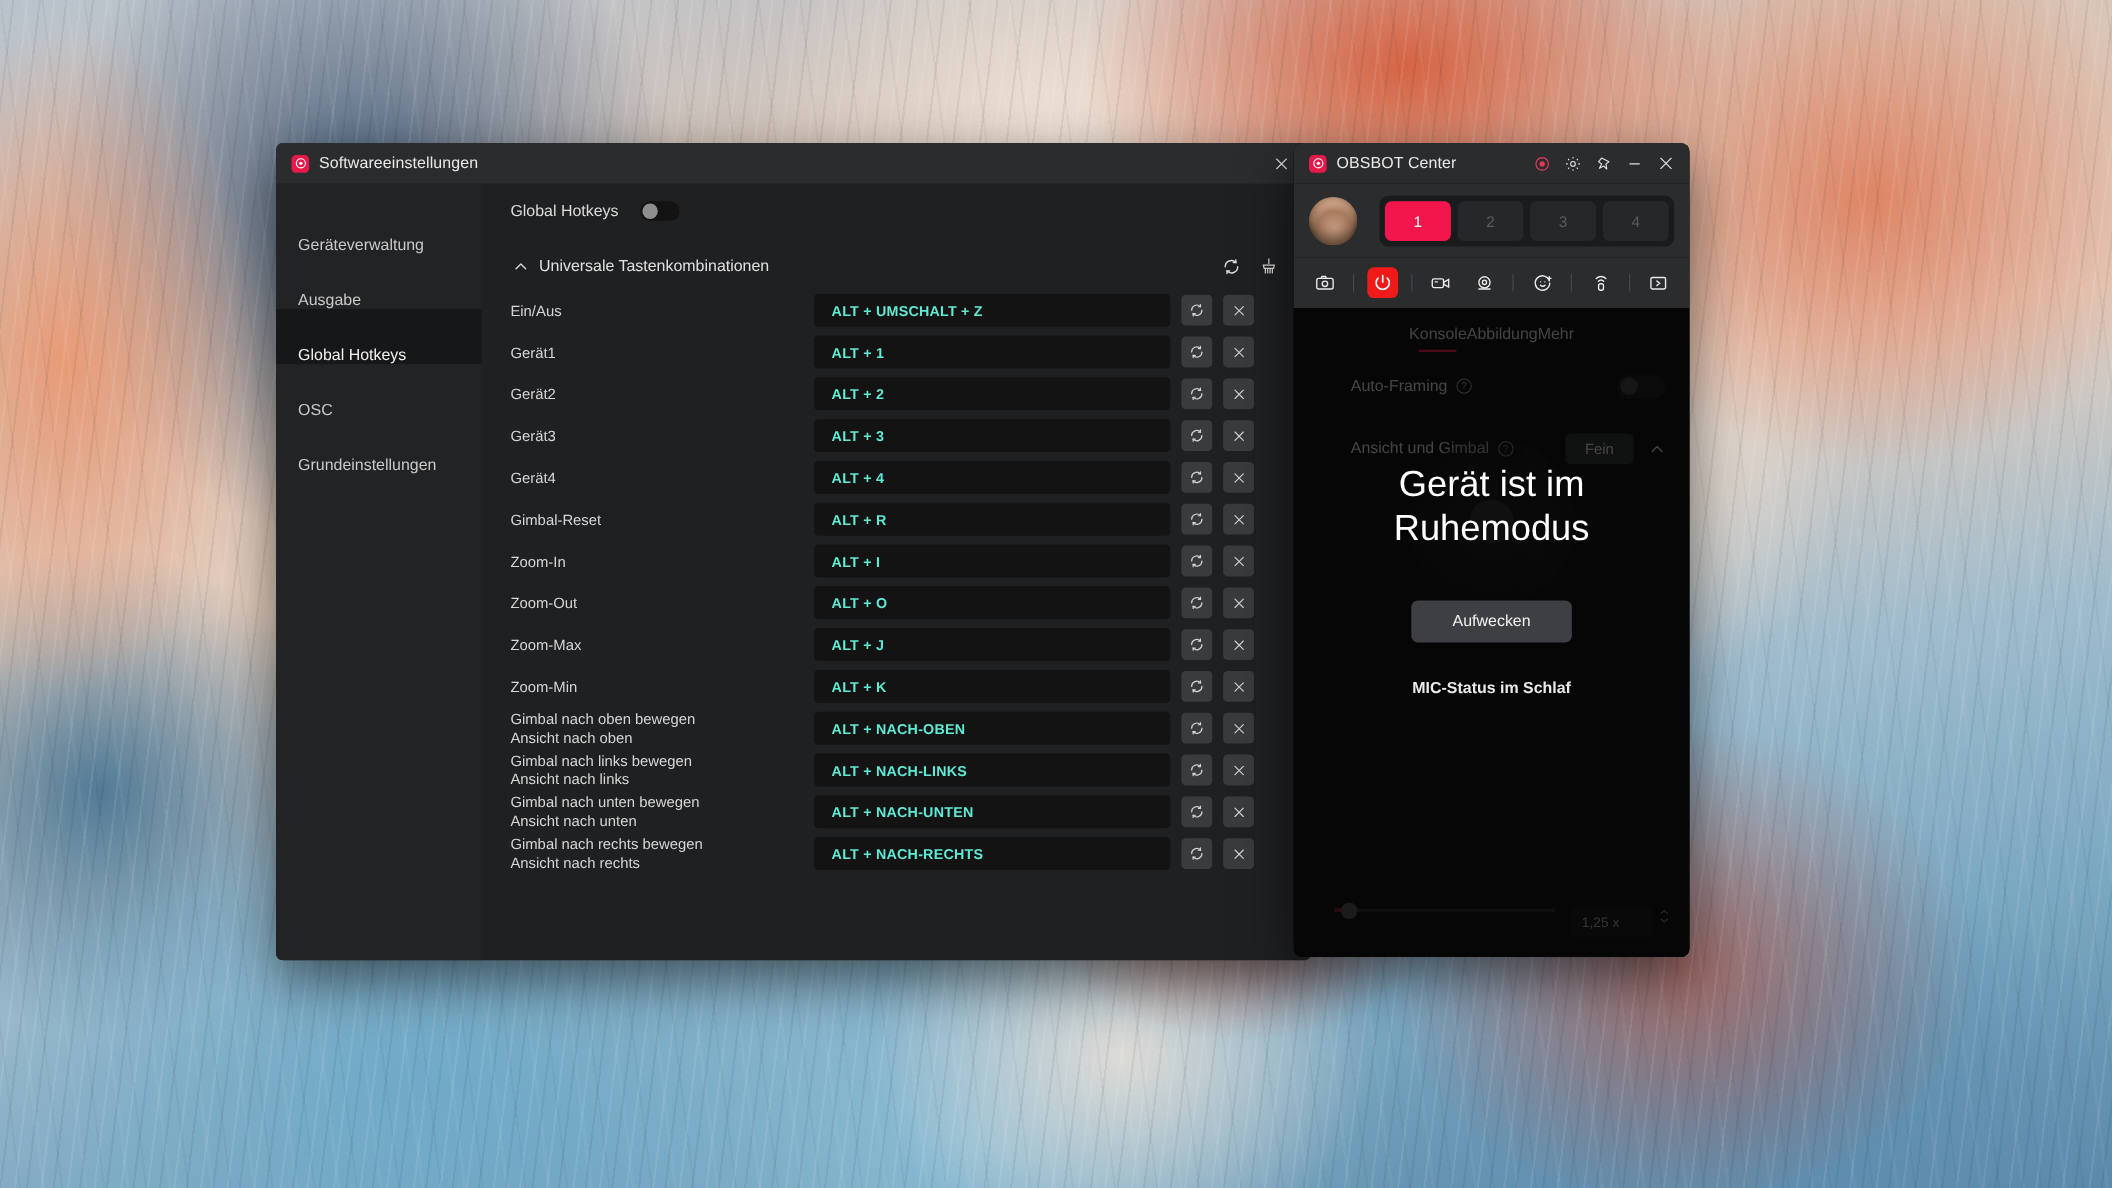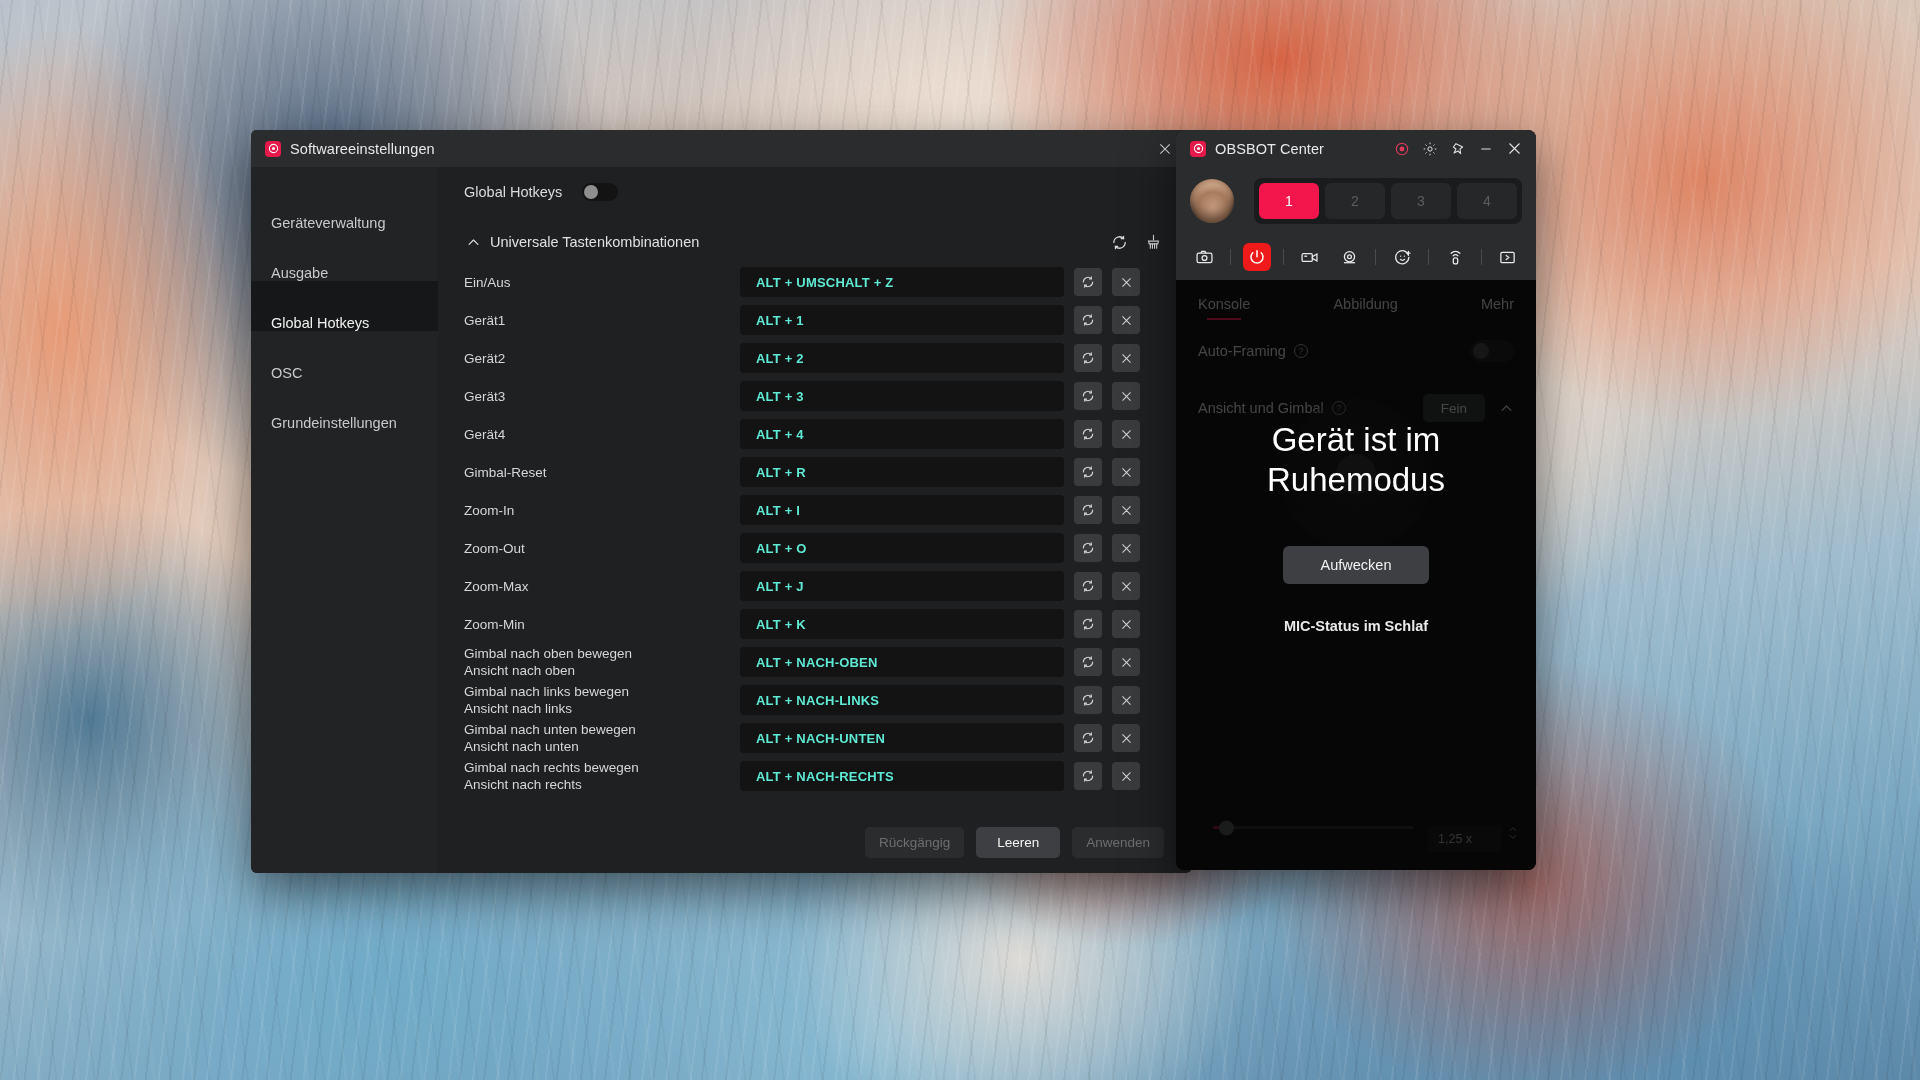--- a/index.html
+++ b/index.html
@@ -200,29 +200,29 @@
     width: 28px; height: 28px; border-radius: 6px; display: flex;
     align-items: center; justify-content: center; color: #eaeaea; cursor: pointer;
   }
   .tb-ico.on { background: #f01a1a; }
   .tb-sep { width: 1px; height: 16px; background: #4a4b4d; }
 
   .ob-body { flex: 1; position: relative; background: #060606; min-height: 0; }
   .dim { opacity: .30; }
 
   .ob-tabs {
-    display: flex; justify-content: space-between; padding: 16px 22px 0 22px;
+    display: flex; justify-content: center; padding: 16px 22px 0 22px;
   }
   .ob-tab { color: #cfcfcf; font-size: 14.5px; cursor: pointer; padding-bottom: 8px; position: relative; }
   .ob-tab.active::after {
     content: ""; position: absolute; left: 50%; transform: translateX(-50%);
     bottom: 0; width: 34px; height: 2px; background: #f3164c;
   }
   .ob-srow {
-    display: flex; align-items: center; padding: 0 22px; margin-top: 20px;
+    display: flex; align-items: center; padding: 0 22px; margin-top: 20px; margin-left: 30px;
   }
   .ob-slabel { color: #d4d4d4; font-size: 14.5px; }
   .q-ico {
     width: 14px; height: 14px; border-radius: 50%; border: 1px solid #9a9a9a;
     color: #9a9a9a; font-size: 9px; display: flex; align-items: center;
     justify-content: center; margin-left: 8px; flex: 0 0 auto;
   }
   .ob-spacer { flex: 1; }
   .ob-toggle {
     width: 44px; height: 22px; border-radius: 11px; background: #161617;
@@ -628,25 +628,20 @@
           <div class="hk-btn">
             <svg width="13" height="13" viewBox="0 0 24 24">
                 <path d="M5 5 L19 19 M19 5 L5 19" stroke="currentColor" stroke-width="1.9" fill="none" stroke-linecap="round"></path>
               </svg>
           </div>
         </div>
 
         <div class="scrollbar"></div>
       </div>
 
-      <div class="footer">
-        <div class="fbtn disabled">Rückgängig</div>
-        <div class="fbtn primary">Leeren</div>
-        <div class="fbtn disabled">Anwenden</div>
-      </div>
 
     </div>
   </div>
 </div>
 
 <div id="obsbot-window">
 
   <div class="ob-title">
     <span class="app-badge">
       <svg width="11" height="11" viewBox="0 0 24 24">

